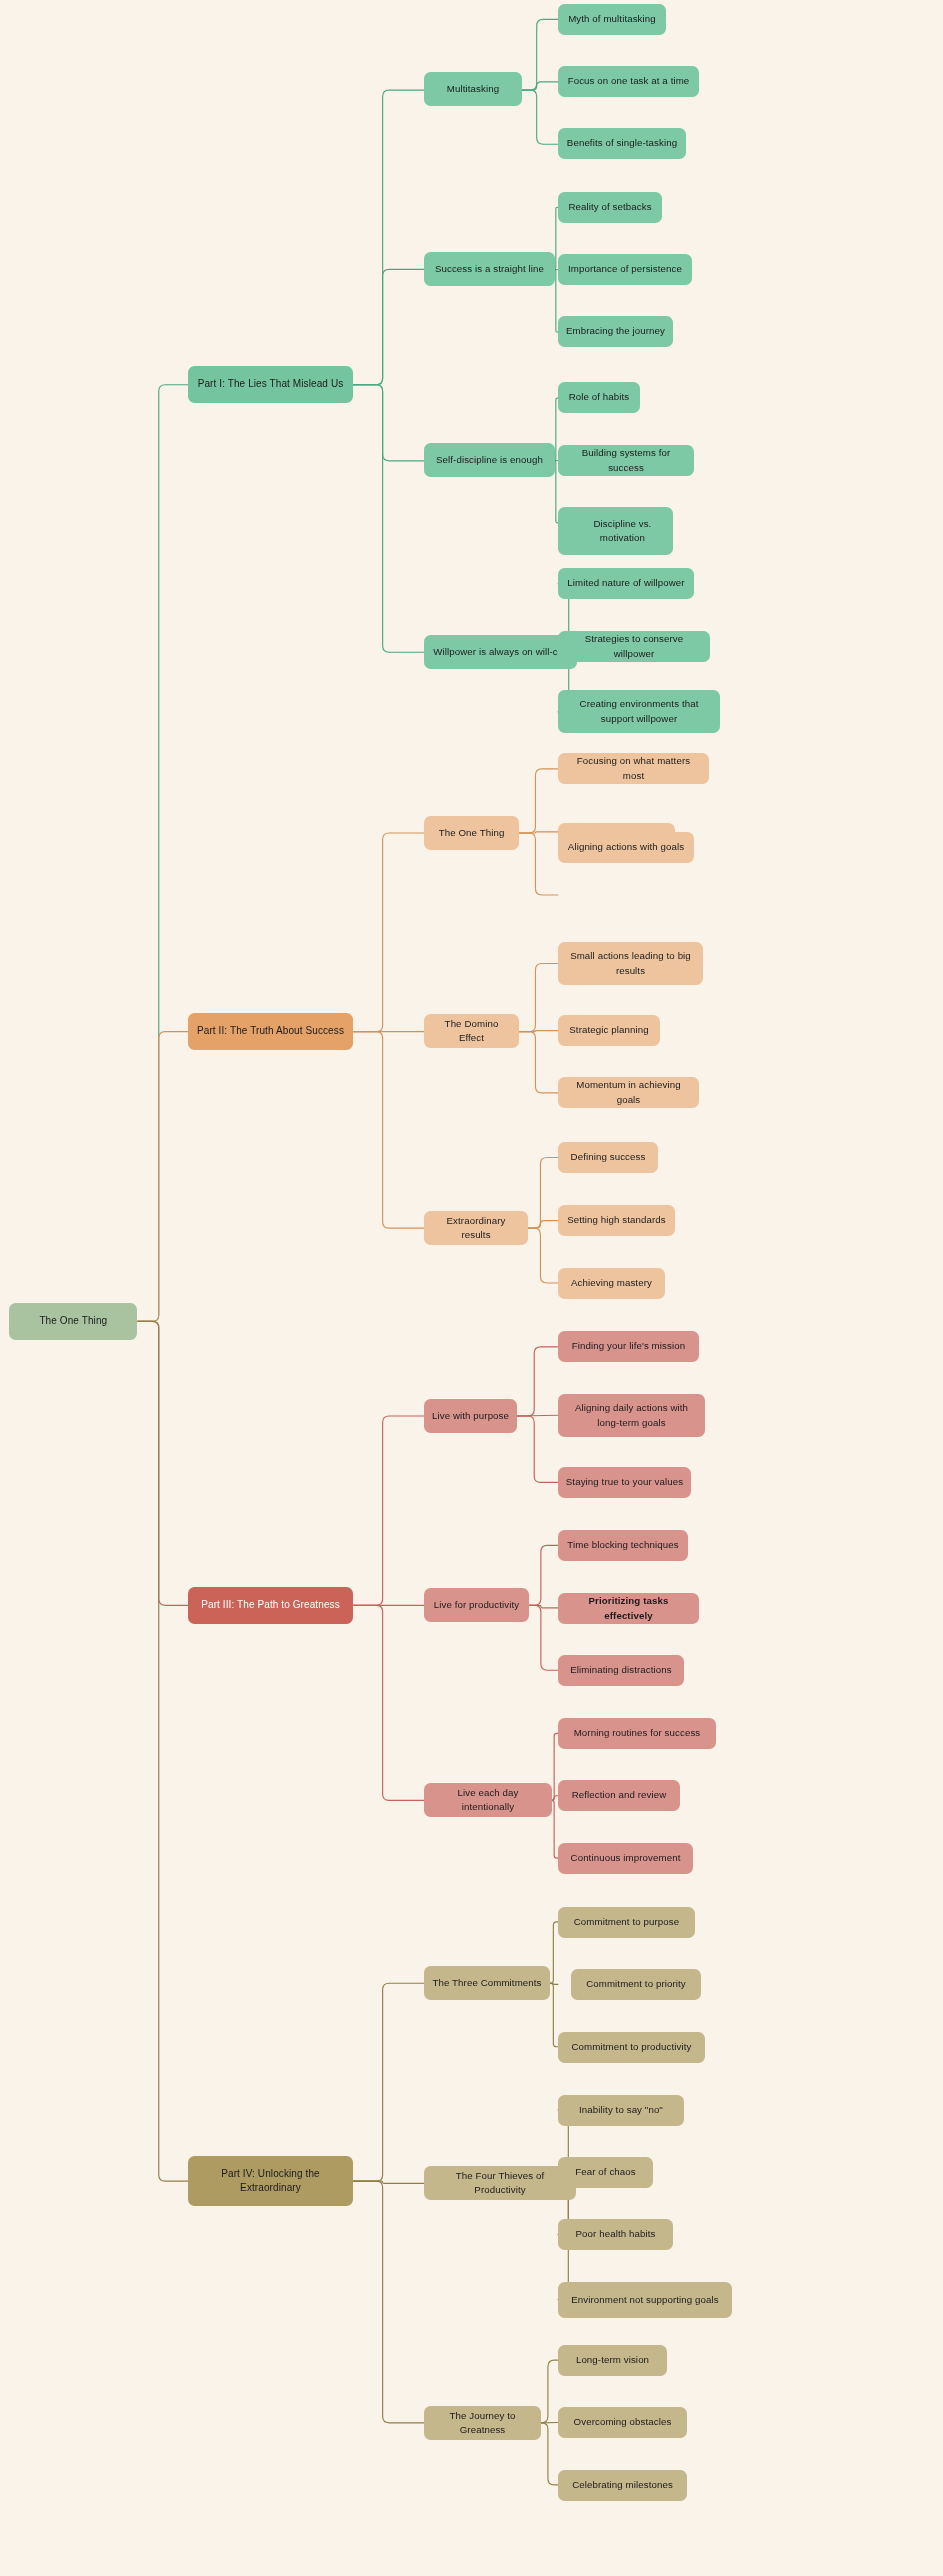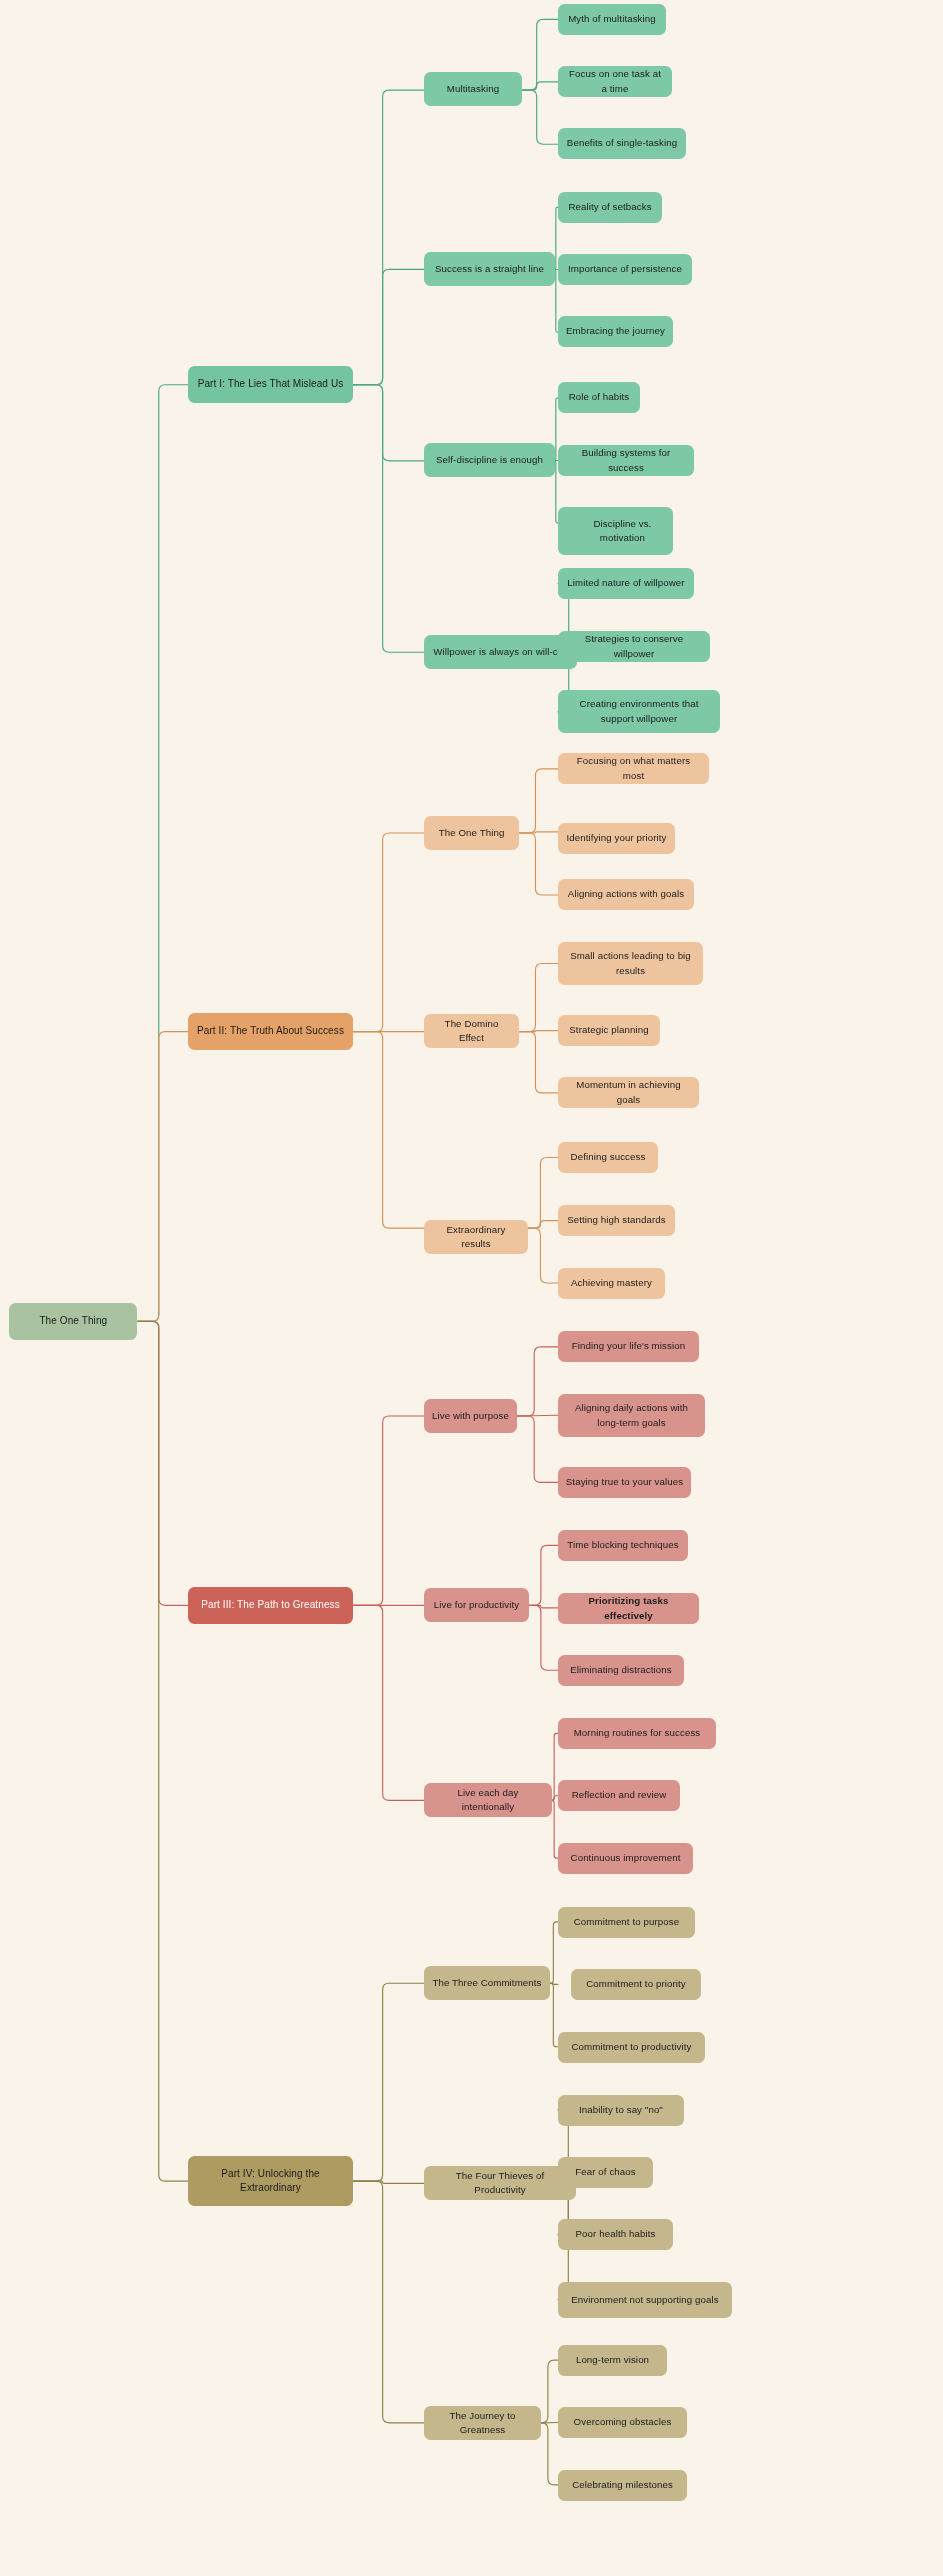--- a/index.html
+++ b/index.html
@@ -90,44 +90,44 @@
       <path d="M 492 3041 L 524.58 3041 Q 533.58 3041 533.58 3050 L 533.58 3369 Q 533.58 3378 542.58 3378 L 591 3378" fill="none" stroke="#8f8048" stroke-width="1.6" stroke-linecap="round"></path>
       <path d="M 754 3378 L 755.08 3378 Q 764.08 3378 764.08 3369 L 764.08 3299.5 Q 764.08 3290.5 773.08 3290.5 L 778 3290.5" fill="none" stroke="#8f8048" stroke-width="1.6" stroke-linecap="round"></path>
       <path d="M 754 3378 L 778 3377.5" fill="none" stroke="#8f8048" stroke-width="1.6" stroke-linecap="round"></path>
       <path d="M 754 3378 L 755.08 3378 Q 764.08 3378 764.08 3387 L 764.08 3455.5 Q 764.08 3464.5 773.08 3464.5 L 778 3464.5" fill="none" stroke="#8f8048" stroke-width="1.6" stroke-linecap="round"></path>
     </svg>
   <div id="nodes">
       <div class="node root" style="left: 9.3px; top: 1303px; width: 128px; height: 37px; background: rgb(169, 195, 160);">The One Thing</div>
       <div class="node lvl1" style="left: 188px; top: 366px; width: 165px; height: 37px; background: rgb(116, 196, 160);">Part I: The Lies That Mislead Us</div>
       <div class="node lvl2" style="left: 424px; top: 72px; width: 98px; height: 34px; background: rgb(125, 201, 166);">Multitasking</div>
       <div class="node lvl3" style="left: 558px; top: 3.6px; width: 108px; height: 31px; background: rgb(125, 201, 166);">Myth of multitasking</div>
-      <div class="node lvl3" style="left: 558px; top: 66px; width: 114px; height: 31px; background: rgb(125, 201, 166);">Focus on one task at a time</div>
+      <div class="node lvl3" style="left: 558px; top: 66px; width: 141px; height: 31px; background: rgb(125, 201, 166);">Focus on one task at a time</div>
       <div class="node lvl3" style="left: 558px; top: 128px; width: 128px; height: 31px; background: rgb(125, 201, 166);">Benefits of single-tasking</div>
       <div class="node lvl2" style="left: 424px; top: 252px; width: 131px; height: 34px; background: rgb(125, 201, 166);">Success is a straight line</div>
       <div class="node lvl3" style="left: 558px; top: 192px; width: 104px; height: 31px; background: rgb(125, 201, 166);">Reality of setbacks</div>
       <div class="node lvl3" style="left: 558px; top: 254px; width: 134px; height: 31px; background: rgb(125, 201, 166);">Importance of persistence</div>
       <div class="node lvl3" style="left: 558px; top: 316px; width: 115px; height: 31px; background: rgb(125, 201, 166);">Embracing the journey</div>
       <div class="node lvl2" style="left: 424px; top: 443px; width: 131px; height: 34px; background: rgb(125, 201, 166);">Self-discipline is enough</div>
       <div class="node lvl3" style="left: 558px; top: 382px; width: 82px; height: 31px; background: rgb(125, 201, 166);">Role of habits</div>
       <div class="node lvl3" style="left: 558px; top: 445px; width: 136px; height: 31px; background: rgb(125, 201, 166);">Building systems for success</div>
       <div class="node lvl3" style="left: 558px; top: 507px; width: 115px; height: 48px; background: rgb(125, 201, 166); padding-left: 21px;">Discipline vs. motivation</div>
       <div class="node lvl2" style="left: 424px; top: 635px; width: 153px; height: 34px; background: rgb(125, 201, 166);">Willpower is always on will-call</div>
       <div class="node lvl3" style="left: 558px; top: 568px; width: 136px; height: 31px; background: rgb(125, 201, 166);">Limited nature of willpower</div>
       <div class="node lvl3" style="left: 558px; top: 631px; width: 152px; height: 31px; background: rgb(125, 201, 166);">Strategies to conserve willpower</div>
       <div class="node lvl3" style="left: 558px; top: 690px; width: 162px; height: 43px; background: rgb(125, 201, 166);">Creating environments that support willpower</div>
       <div class="node lvl1" style="left: 188px; top: 1013px; width: 165px; height: 37px; background: rgb(229, 162, 104);">Part II: The Truth About Success</div>
       <div class="node lvl2" style="left: 424px; top: 816px; width: 95px; height: 34px; background: rgb(238, 196, 159);">The One Thing</div>
       <div class="node lvl3" style="left: 558px; top: 753px; width: 151px; height: 31px; background: rgb(238, 196, 159);">Focusing on what matters most</div>
       <div class="node lvl3" style="left: 558px; top: 816px; width: 117px; height: 31px; background: rgb(238, 196, 159); margin-top: 7px;">Identifying your priority</div>
-      <div class="node lvl3" style="left: 558px; top: 879px; width: 136px; height: 31px; background: rgb(238, 196, 159);">Aligning actions with goals</div>
+      <div class="node lvl3" style="left: 558px; top: 832px; width: 136px; height: 31px; background: rgb(238, 196, 159);">Aligning actions with goals</div>
       <div class="node lvl2" style="left: 424px; top: 1014px; width: 95px; height: 34px; background: rgb(238, 196, 159);">The Domino Effect</div>
       <div class="node lvl3" style="left: 558px; top: 942px; width: 145px; height: 43px; background: rgb(238, 196, 159);">Small actions leading to big results</div>
       <div class="node lvl3" style="left: 558px; top: 1015px; width: 102px; height: 31px; background: rgb(238, 196, 159);">Strategic planning</div>
       <div class="node lvl3" style="left: 558px; top: 1077px; width: 141px; height: 31px; background: rgb(238, 196, 159);">Momentum in achieving goals</div>
-      <div class="node lvl2" style="left: 424px; top: 1211px; width: 104px; height: 34px; background: rgb(238, 196, 159); margin-top: 9px;">Extraordinary results</div>
+      <div class="node lvl2" style="left: 424px; top: 1211px; width: 104px; height: 34px; background: rgb(238, 196, 159);">Extraordinary results</div>
       <div class="node lvl3" style="left: 558px; top: 1142px; width: 100px; height: 31px; background: rgb(238, 196, 159);">Defining success</div>
       <div class="node lvl3" style="left: 558px; top: 1205px; width: 117px; height: 31px; background: rgb(238, 196, 159);">Setting high standards</div>
       <div class="node lvl3" style="left: 558px; top: 1268px; width: 107px; height: 31px; background: rgb(238, 196, 159);">Achieving mastery</div>
       <div class="node lvl1 white-text" style="left: 188px; top: 1587px; width: 165px; height: 37px; background: rgb(204, 99, 89);">Part III: The Path to Greatness</div>
       <div class="node lvl2" style="left: 424px; top: 1399px; width: 93px; height: 34px; background: rgb(217, 147, 141);">Live with purpose</div>
       <div class="node lvl3" style="left: 558px; top: 1331px; width: 141px; height: 31px; background: rgb(217, 147, 141);">Finding your life's mission</div>
       <div class="node lvl3" style="left: 558px; top: 1394px; width: 147px; height: 43px; background: rgb(217, 147, 141);">Aligning daily actions with long-term goals</div>
       <div class="node lvl3" style="left: 558px; top: 1467px; width: 133px; height: 31px; background: rgb(217, 147, 141);">Staying true to your values</div>
       <div class="node lvl2" style="left: 424px; top: 1588px; width: 105px; height: 34px; background: rgb(217, 147, 141);">Live for productivity</div>
       <div class="node lvl3" style="left: 558px; top: 1530px; width: 130px; height: 31px; background: rgb(217, 147, 141);">Time blocking techniques</div>

